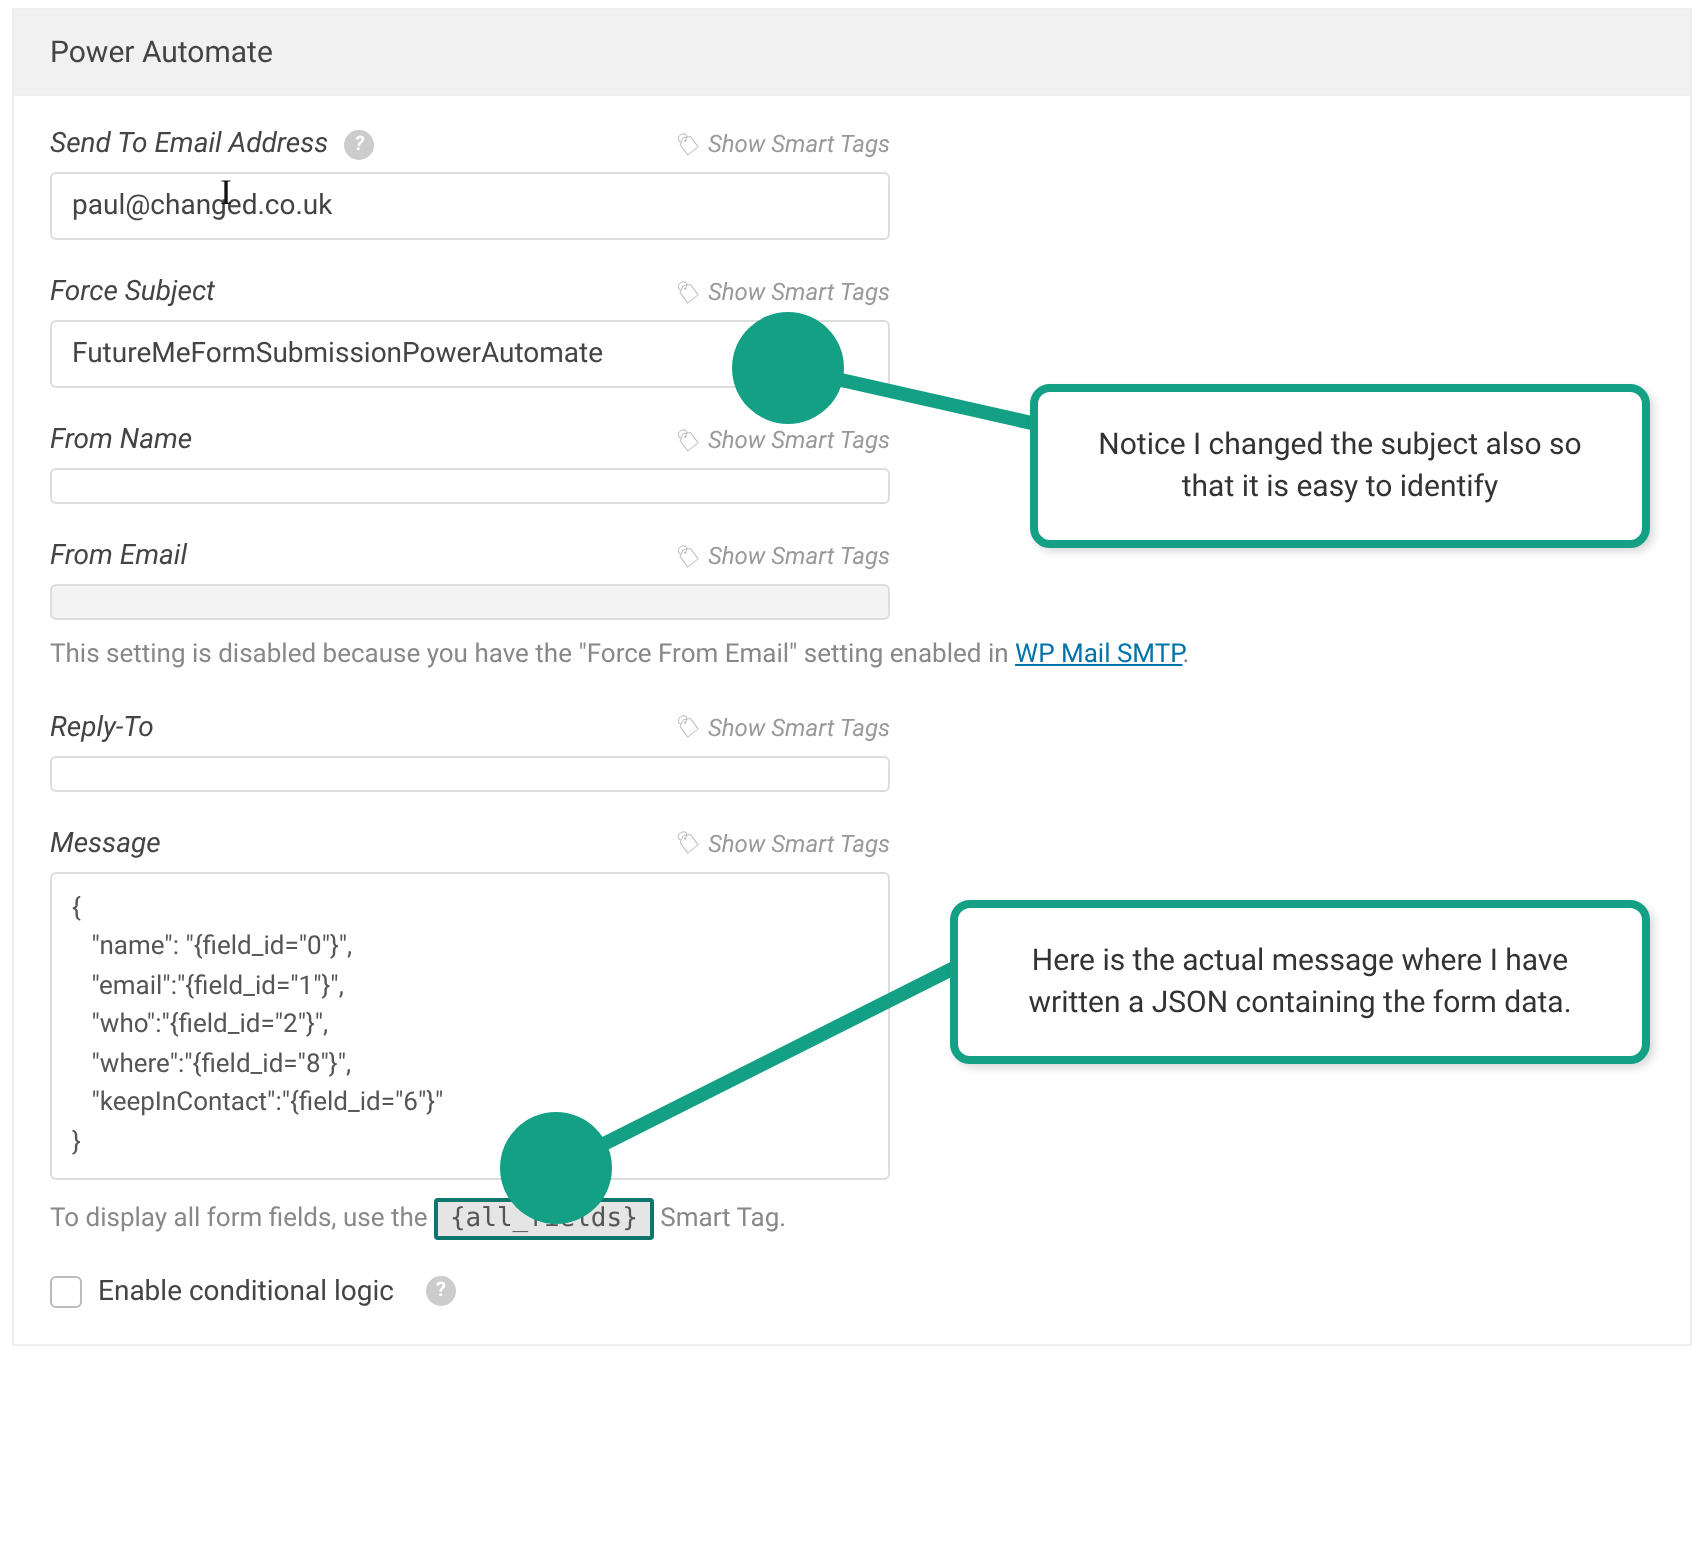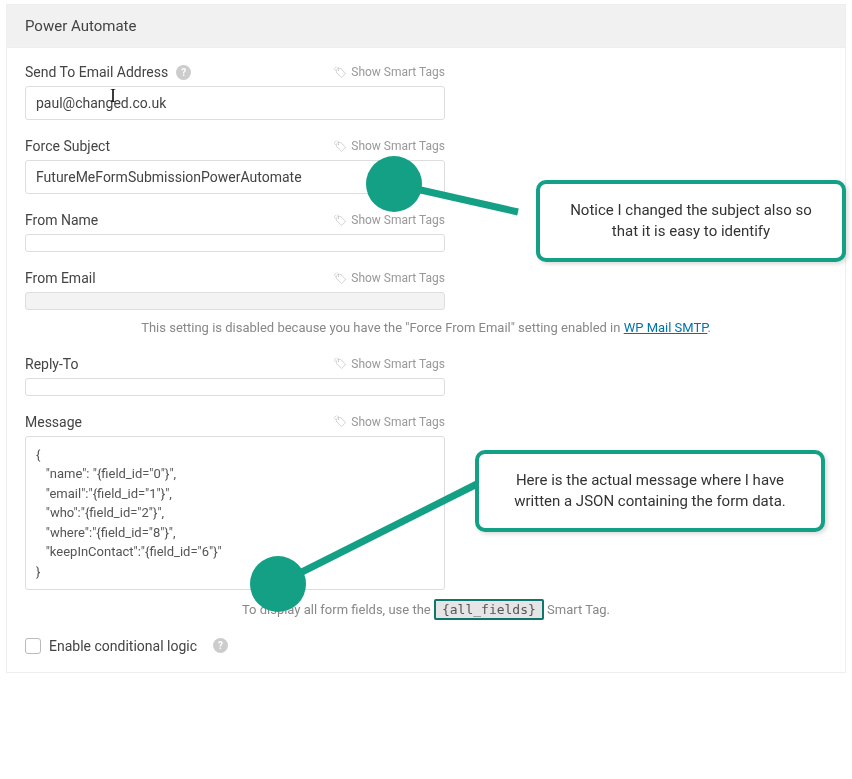--- a/index.html
+++ b/index.html
@@ -30,20 +30,21 @@
     padding: 16px 18px 0 18px;
   }
   .field {
     margin-bottom: 18px;
   }
   .field-row {
     display: flex;
     align-items: center;
     margin-bottom: 6px;
     width: 420px;
+    font-style: italic;
   }
   .field-label {
     font-size: 14px;
     color: #444;
   }
   .help-icon {
     display: inline-block;
     margin-left: 8px;
     width: 15px; height: 15px;
     border-radius: 50%;
@@ -90,21 +91,20 @@
     font-size: 13px;
     color: #555;
     font-family: inherit;
     white-space: pre-wrap;
     line-height: 1.5;
   }
   .hint {
     font-size: 13px;
     color: #888;
     line-height: 1.5;
-    text-align: center;
   }
   .hint a {
     color: #0073aa;
     text-decoration: underline;
   }
   .hint code {
     background: #e5e5e5;
     border: 2px solid #0f766e;
     padding: 1px 6px;
     border-radius: 2px;
@@ -130,21 +130,21 @@
     background: #fff;
     border: 4px solid #13a085;
     border-radius: 10px;
     padding: 16px 20px;
     color: #333;
     font-size: 15px;
     text-align: center;
     line-height: 1.4;
     box-shadow: 2px 2px 4px rgba(0,0,0,0.15);
   }
-  .callout1 { left: 515px; top: 180px; width: 310px; margin-left: 21px; }
+  .callout1 { left: 515px; top: 192px; width: 310px; }
   .callout2 { left: 475px; top: 450px; width: 350px; }
   svg.arrow { position: absolute; overflow: visible; }
   .cursor {
     position: absolute;
     left: 110px;
     top: 86px;
     width: 10px;
     height: 18px;
     pointer-events: none;
   }

